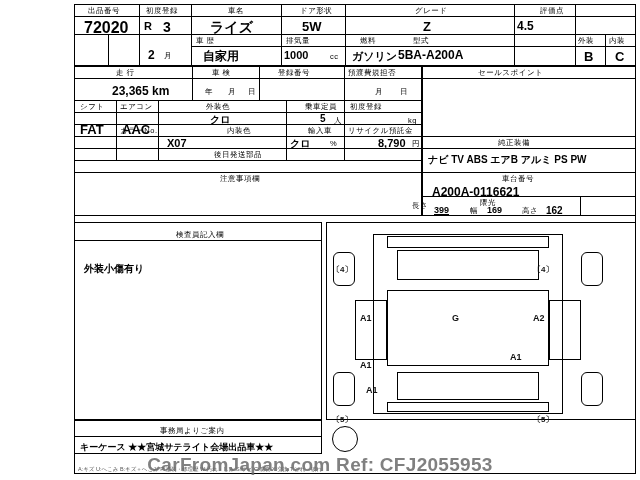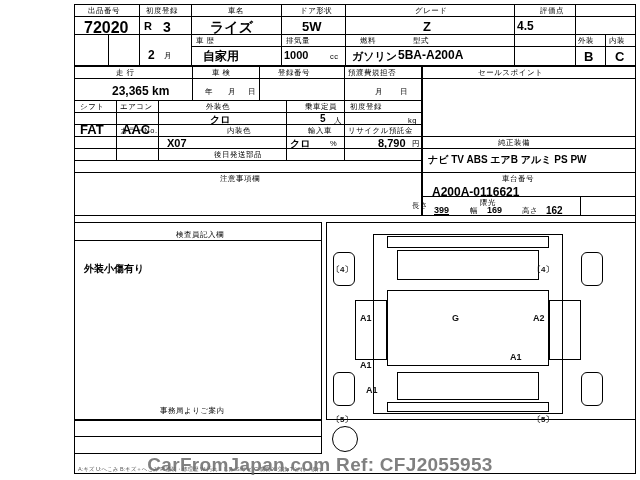--- a/index.html
+++ b/index.html
@@ -177,18 +177,19 @@
   <span class="mark" style="left:452px;top:313px;">G</span>
   <span class="mark" style="left:533px;top:313px;text-align:center;">A2</span>
   <span class="mark" style="left:360px;top:360px;">A1</span>
   <span class="mark" style="left:510px;top:352px;">A1</span>
   <span class="mark" style="left:366px;top:385px;">A1</span>
   <span class="mark" style="left:332px;top:414px;font-size:8px;">〔5〕</span>
   <span class="mark" style="left:533px;top:414px;font-size:8px;">〔5〕</span>
 
   <div class="bx" style="left:74px;top:420px;width:248px;height:34px;"></div>
   <div class="hline" style="left:74px;top:436px;width:248px;"></div>
-  <span class="lbl" style="left:160px;top:406px;">事務局よりご案内</span>
+  <span class="lbl" style="left:160px;top:426px;">事務局よりご案内</span>
+  <span class="val" style="left:80px;top:441px;font-size:9px;">キーケース ★★宮城サテライト会場出品車★★</span>
 
   <span class="tiny" style="left:78px;top:466px;">A:キズ U:へこみ B:キズ＋へこみ P:塗装・修理歴 W:汚れ・しみ S:サビ C:腐食 X:交換 T:とれ・破れ</span>
 
   <div class="wm">CarFromJapan.com Ref: CFJ2055953</div>
 </div>
 
 </body></html>

